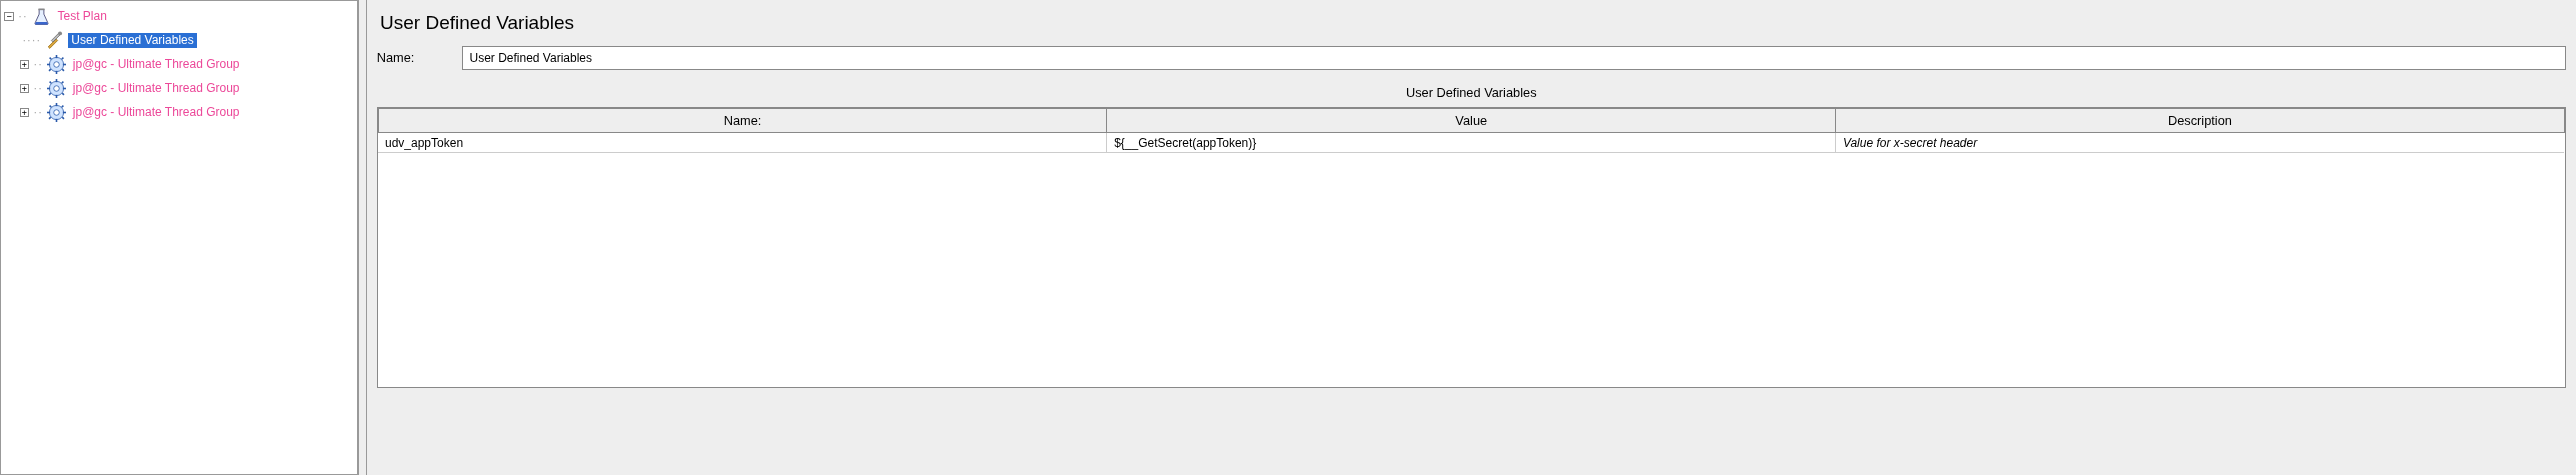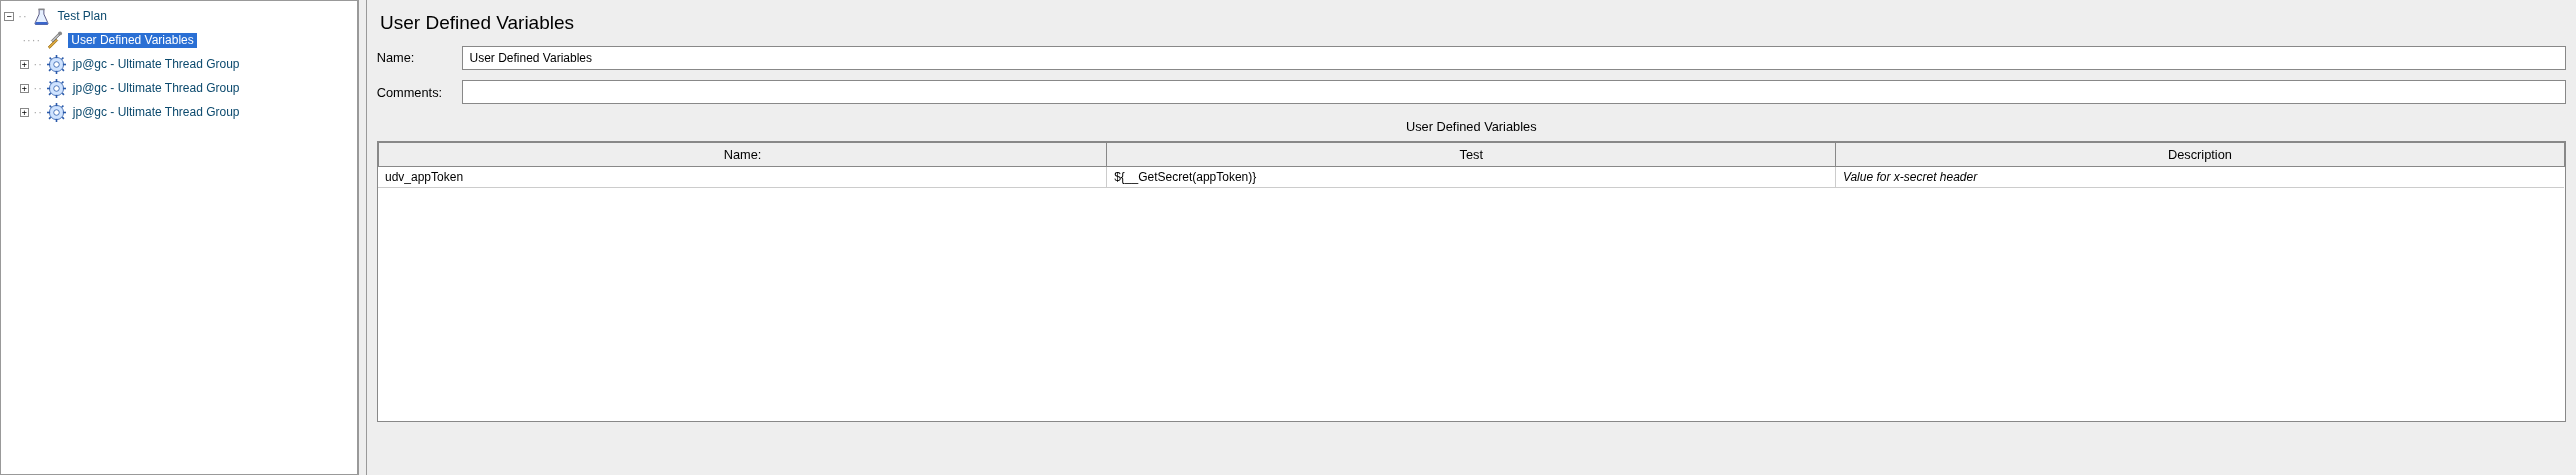--- a/index.html
+++ b/index.html
@@ -59,21 +59,21 @@
       width: 19px;
       height: 19px;
       display: inline-flex;
       align-items: center;
       justify-content: center;
       margin: 0 3.4px 0 3.4px;
     }
     
     .tree-label {
       padding: 0.9px 3.4px;
-      color: #0c4a6e;
+      color: #ec4899;
     }
     .tree-label.selected {
       background: #2a6fd4;
       color: #fff;
     }
     
     
     .splitter {
       width: 8.5px;
       height: 100%;
@@ -265,33 +265,29 @@
 
 <div class="content-panel">
 
   <div class="panel-title">User Defined Variables</div>
 
   <div class="field-row">
     <span class="field-label">Name:</span>
     <input type="text" class="field-input" value="User Defined Variables" style="">
   </div>
 
-  <div class="field-row">
-    <span class="field-label">Comments:</span>
-    <input type="text" class="field-input" value="" style="">
-  </div>
 
   <div class="table-section-title">User Defined Variables</div>
 
   <div class="vars-table-wrapper">
     <table class="vars-table">
       <thead>
         <tr>
           <th>Name:</th>
-          <th>Test</th>
+          <th>Value</th>
           <th>Description</th>
         </tr>
       </thead>
       <tbody>
         <tr>
           <td>udv_appToken</td>
           <td>${__GetSecret(appToken)}</td>
           <td>Value for x-secret header</td>
         </tr>
       </tbody>

